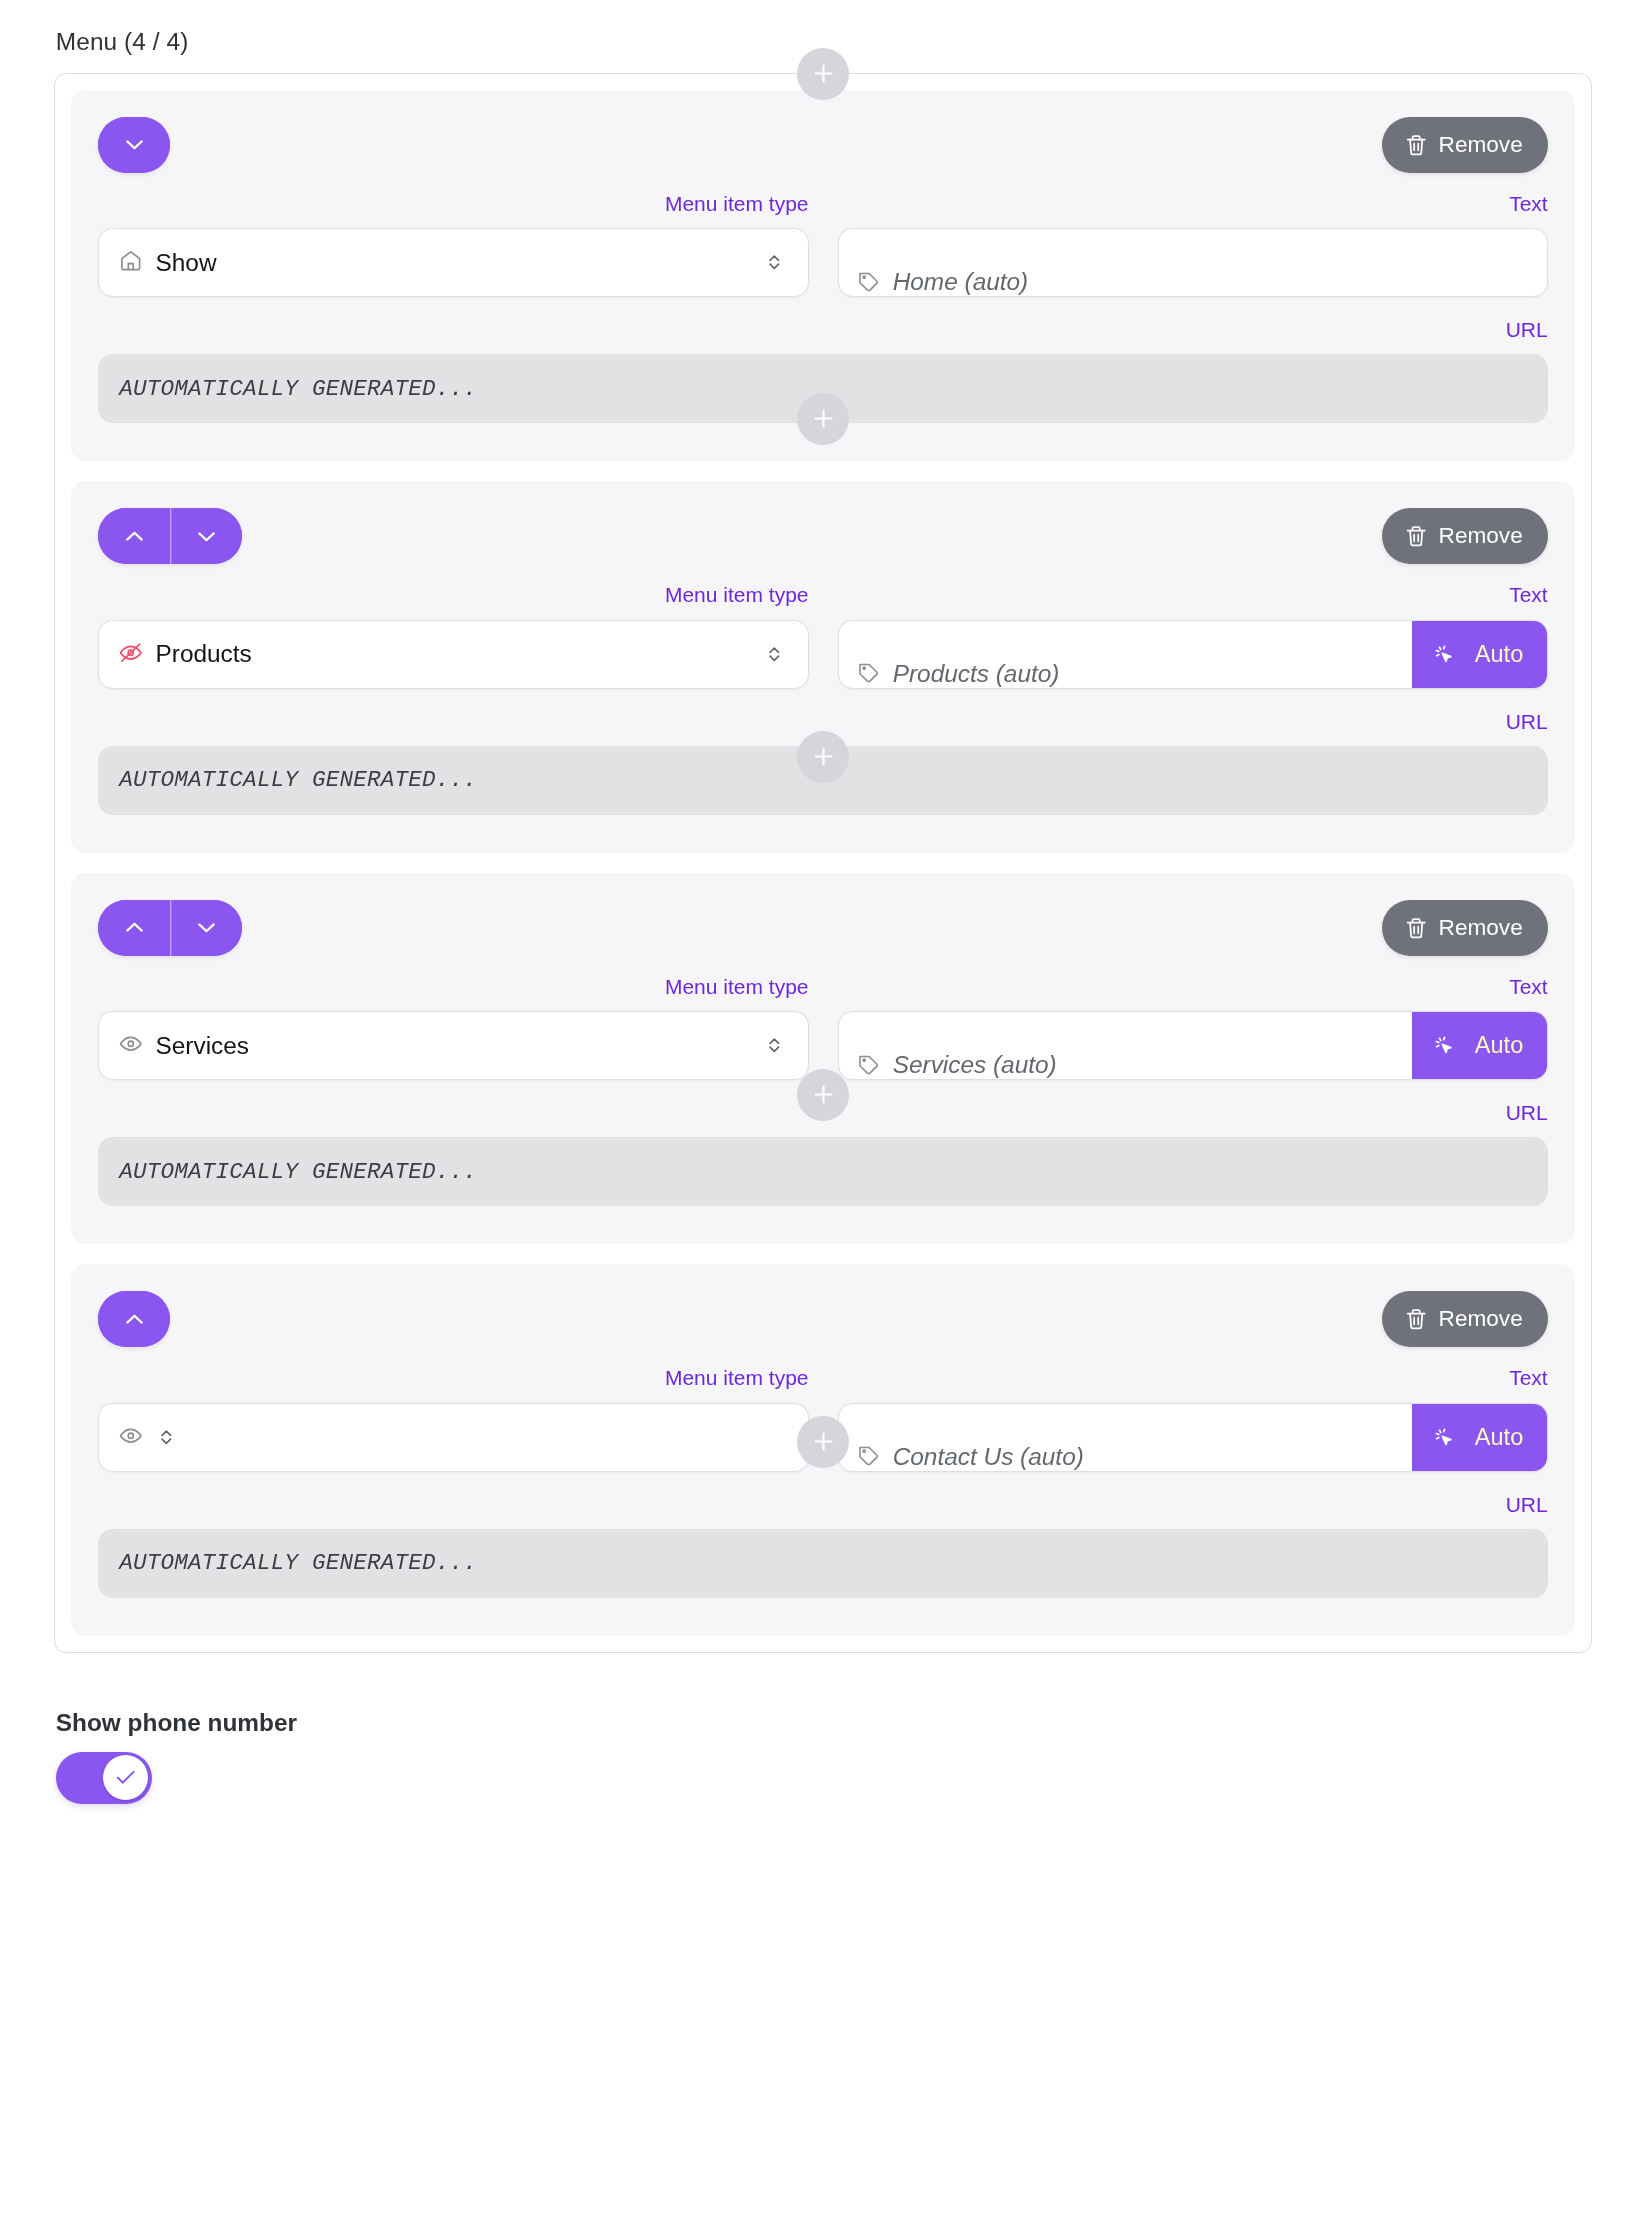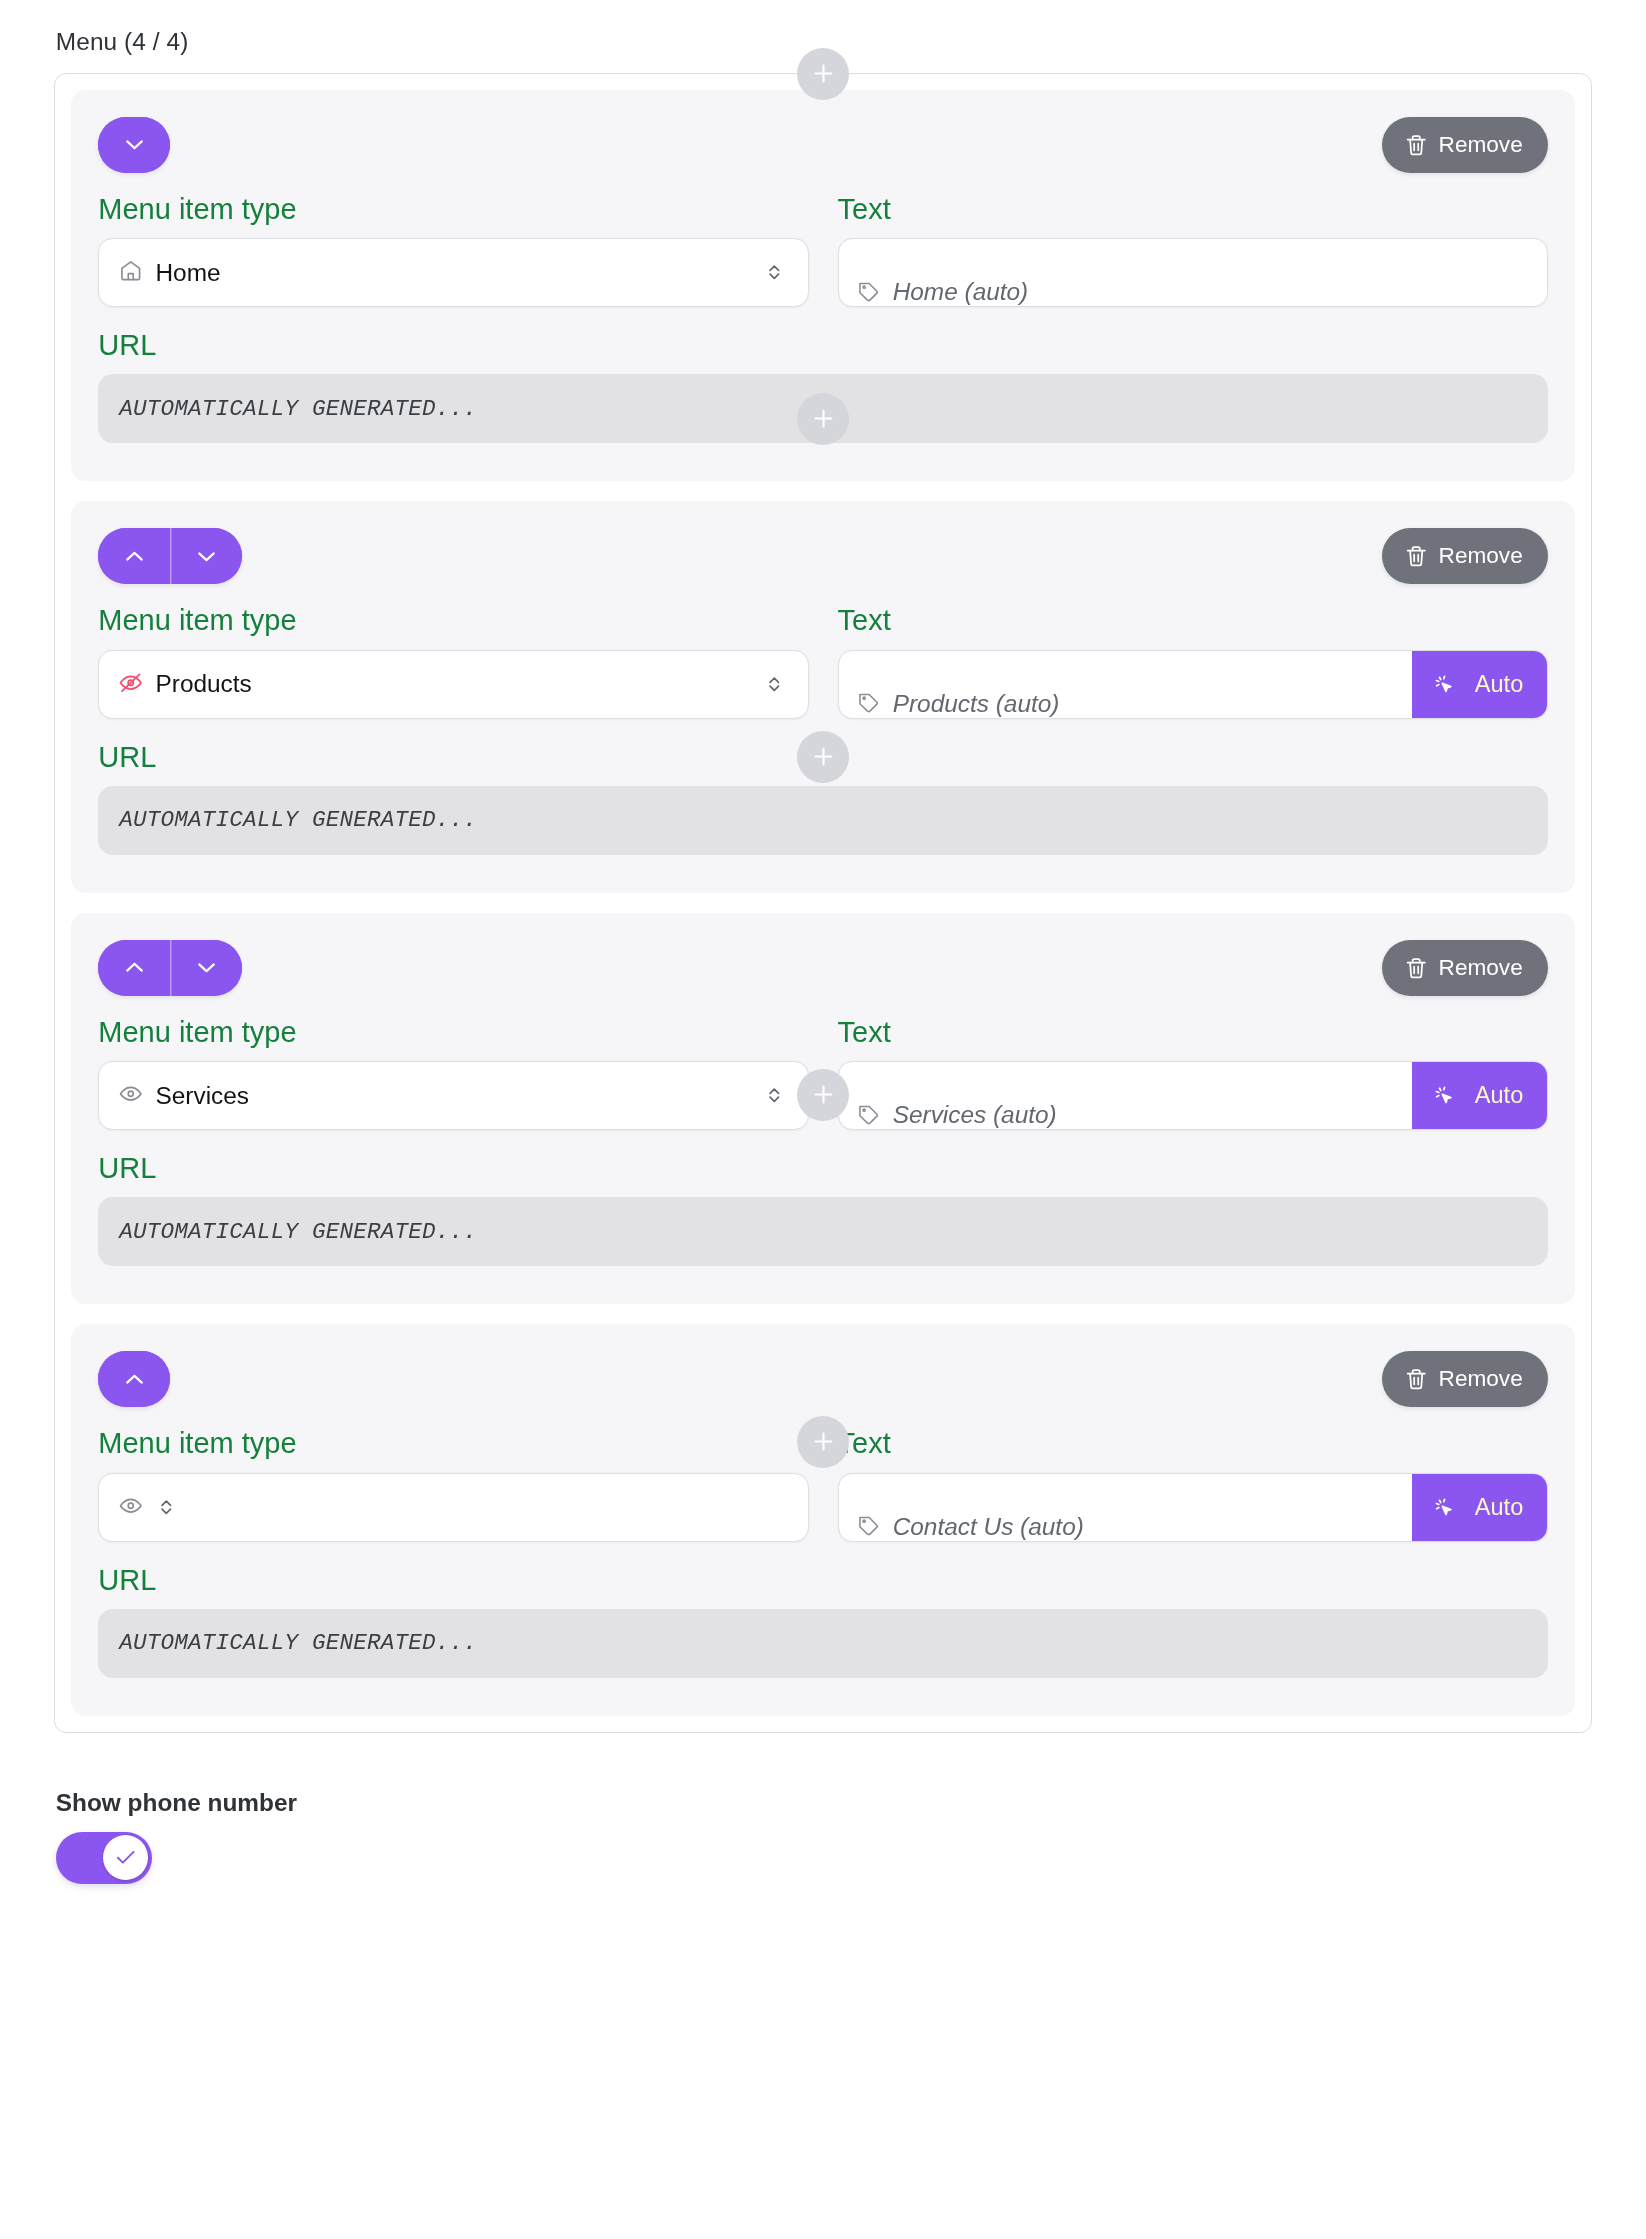--- a/index.html
+++ b/index.html
@@ -99,24 +99,25 @@
   
   .field-row {
     display: flex;
     gap: 29px;
     margin-bottom: 20px;
   }
   .field { flex: 1 1 0; min-width: 0; }
   .field.full { flex: 1 1 100%; }
 
   .field-label {
-    font-size: 29px;
-    color: #15803d;
+    font-size: 21px;
+    color: #6d28d9;
     margin-bottom: 11px;
     line-height: 1.25;
+    text-align: right;
   }
 
   
   .select-control {
     position: relative;
     display: flex;
     align-items: center;
     gap: 12.7px;
     height: 69px;
     background: #ffffff;
@@ -295,21 +296,21 @@
           </button>
         </div>
         <div class="field-row">
           <div class="field">
             <div class="field-label">Menu item type</div>
             <div class="select-control">
               <span><svg width="23.5" height="23.5" viewBox="0 0 24 24" fill="none" stroke="#8b8d95" stroke-width="1.7" stroke-linecap="round" stroke-linejoin="round">
                   <path d="M3 9.5L12 3l9 6.5V20a1 1 0 0 1-1 1H4a1 1 0 0 1-1-1V9.5z"></path>
                   <path d="M9.5 21v-6h5v6"></path>
                 </svg></span>
-              <span class="select-value">Home</span>
+              <span class="select-value">Show</span>
               <span class="select-arrows">
                 <svg width="22.6" height="22.6" viewBox="0 0 24 24" fill="none" stroke="#5f636b" stroke-width="1.7" stroke-linecap="round" stroke-linejoin="round">
                   <polyline points="7.5 10 12 5.5 16.5 10"></polyline>
                   <polyline points="7.5 14 12 18.5 16.5 14"></polyline>
                 </svg>
               </span>
             </div>
           </div>
           <div class="field">
             <div class="field-label">Text</div>

